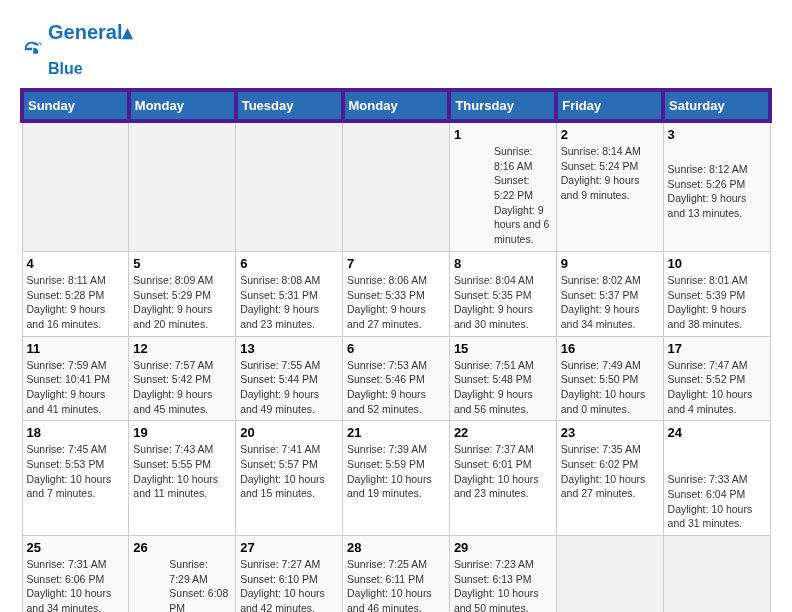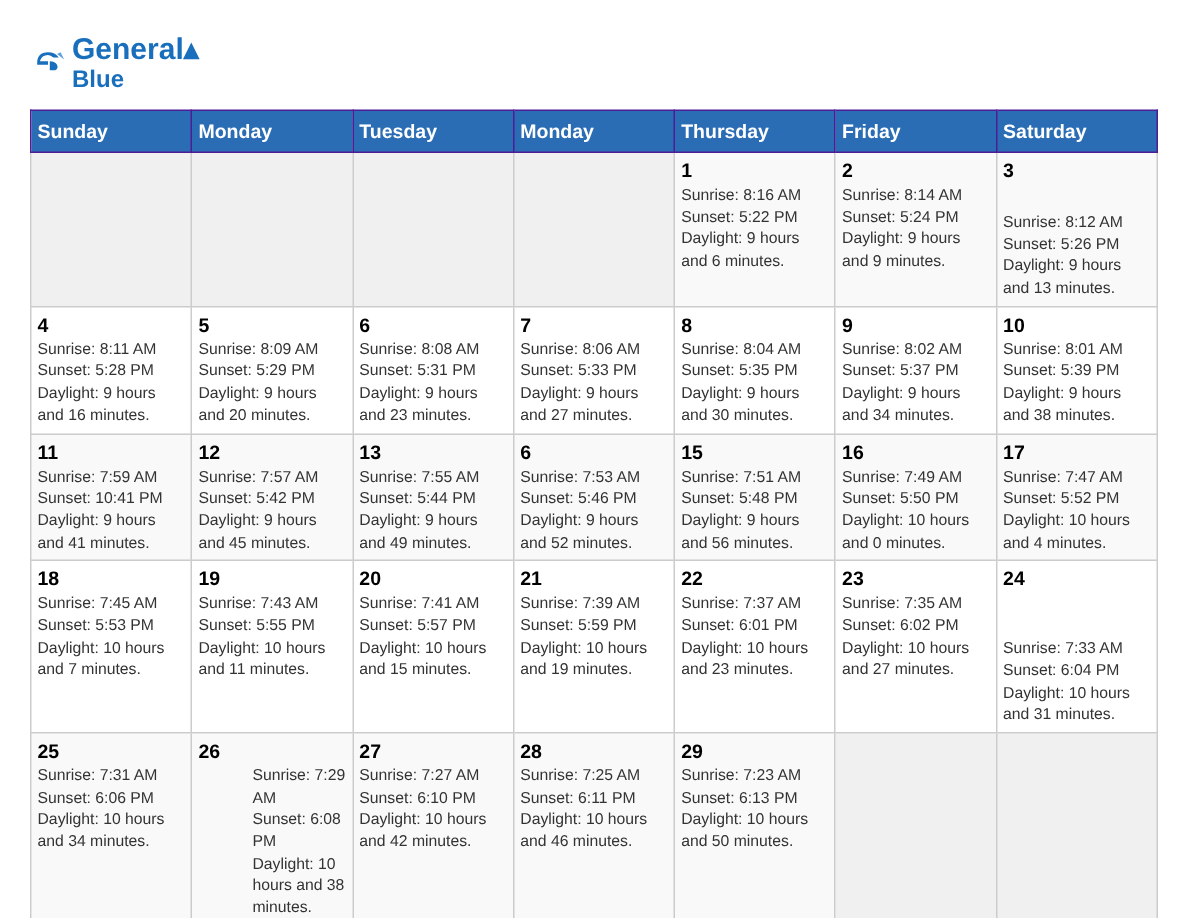--- a/index.html
+++ b/index.html
@@ -43,21 +43,21 @@
       border-collapse: collapse;
       font-size: 11px;
     }
     thead tr th {
       background: #2a6db5;
       color: white;
       padding: 6px 4px;
       text-align: left;
       font-size: 13px;
       font-weight: bold;
-      border: 1px solid #4c1d95;
+      border: 4px solid #4c1d95;
     }
     tbody tr td {
       border: 1px solid #ccc;
       vertical-align: top;
       padding: 4px;
       width: calc(100% / 7);
       min-height: 80px;
       background: #fff;
     }
     tbody tr:nth-child(odd) td {
@@ -86,21 +86,21 @@
 
 <div class="header">
   <div class="logo">
     <svg class="logo-icon" viewBox="0 0 40 40" xmlns="http://www.w3.org/2000/svg">
       <path d="M8 20 Q8 8 20 8 Q28 8 32 14 L26 14 Q23 11 20 11 Q13 11 11 18 L20 18 L20 22 L8 22 Z" fill="#1a6fbd"></path>
       <path d="M22 18 Q28 18 30 22 Q32 26 28 28 L22 28 Z" fill="#1a6fbd"></path>
       <polygon points="30,10 38,16 34,8" fill="#5ba3e0"></polygon>
     </svg>
     <div>
       <div style="font-size:20px; font-weight:bold; color:#1a6fbd;">General<span style="color:#1a6fbd;">▴</span></div>
-      <div style="font-size:16px; font-weight:bold; color:#1a6fbd;">Blue</div>
+      <div style="font-size:16px; font-weight:bold; color:#1a6fbd;margin-top:16px;">Blue</div>
     </div>
   </div>
   <div class="title-area">
     <h1></h1>
     <h2></h2>
   </div>
 </div>
 
 <table>
   <thead>
@@ -115,21 +115,21 @@
       </tr>
   </thead>
   <tbody id="calendar-body">
   <tr>
         <td class="empty-cell"></td>
         <td class="empty-cell"></td>
         <td class="empty-cell"></td>
         <td class="empty-cell"></td>
         <td>
           <span class="day-num">1</span>
-          <div class="day-info" style="white-space: pre-line;">Sunrise: 8:16 AM
+          <div class="day-info" style="white-space: pre-line; margin-left: 40px;">Sunrise: 8:16 AM
 Sunset: 5:22 PM
 Daylight: 9 hours and 6 minutes.</div>
         </td>
         <td>
           <span class="day-num">2</span>
           <div class="day-info" style="white-space: pre-line;">Sunrise: 8:14 AM
 Sunset: 5:24 PM
 Daylight: 9 hours and 9 minutes.</div>
         </td>
         <td>

